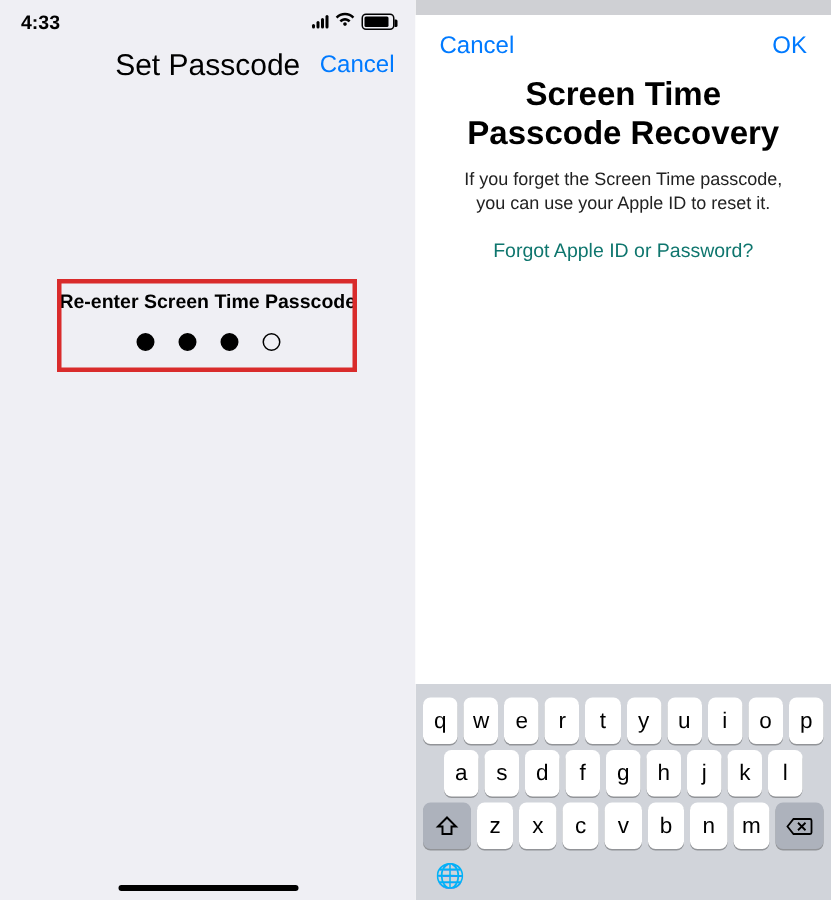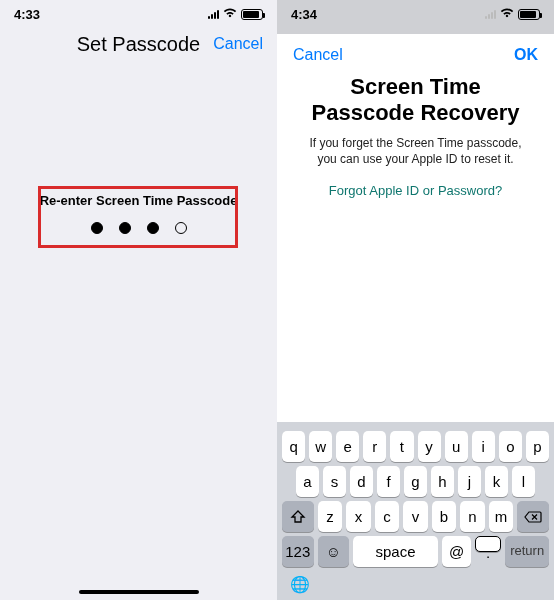--- a/index.html
+++ b/index.html
@@ -92,21 +92,21 @@
   .right .kb-gap { background:#cfd0d4; height:10px; }
   .sheet {
     background:#fff; border-radius:10px 10px 0 0;
     margin-top:0; padding-bottom:8px;
   }
   .sheet-nav {
     display:flex; justify-content:space-between;
     padding:12px 16px 4px;
   }
   .link { color:#007aff; font-size:16px; }
-  .ok { font-weight:700;margin-left:36px; }
+  .ok { font-weight:400;margin-left:36px; }
   .big-title {
     text-align:center; font-size:22px; font-weight:700;
     padding: 6px 16px 2px;
     line-height:1.2;
   }
   .subtext {
     text-align:center; font-size:12px; color:#222;
     padding: 6px 22px 10px;
     line-height:1.35;
   }
@@ -185,40 +185,20 @@
     <span class="dot filled"></span>
     <span class="dot filled"></span>
     <span class="dot"></span>
   </div>
   <div class="hl-red"></div>
 
   <div class="home-ind"></div>
 </div>
 
 <div class="pane right">
-  <div class="status">
-    <span class="time">4:34</span>
-    <span class="spacer"></span>
-    <span class="icons">
-      <span class="signal dim">
-          <span></span>
-          <span></span>
-          <span></span>
-          <span></span>
-        </span>
-      <span class="wifi">
-        <svg width="14" height="10" viewBox="0 0 14 10">
-            <path d="M7 9.2c.7 0 1.2-.6 1.2-1.2S7.7 6.8 7 6.8 5.8 7.3 5.8 8 6.3 9.2 7 9.2zM3.3 5.6l1.2 1.2C5.1 6.2 6 5.8 7 5.8s1.9.4 2.5 1l1.2-1.2C9.7 4.6 8.4 4 7 4S4.3 4.6 3.3 5.6zM.8 3.1L2 4.3C3.3 3 5.1 2.2 7 2.2s3.7.8 5 2.1l1.2-1.2C11.6 1.5 9.4.5 7 .5S2.4 1.5.8 3.1z" fill="#000"></path>
-          </svg>
-      </span>
-      <span class="battery">
-          <span class="fill"></span>
-        </span>
-    </span>
-  </div>
   <div class="kb-gap"></div>
 
   <div class="sheet">
     <div class="sheet-nav">
       <span class="link">Cancel</span>
       <span class="link ok">OK</span>
     </div>
     <div class="big-title">
       <div>Screen Time</div>
       <div>Passcode Recovery</div>
@@ -260,23 +240,15 @@
           </svg>
       </div>
       <span id="kb-row3-keys" style="display:contents"><div class="key">z</div><div class="key">x</div><div class="key">c</div><div class="key">v</div><div class="key">b</div><div class="key">n</div><div class="key">m</div></span>
       <div class="key mod">
         <svg width="18" height="12" viewBox="0 0 18 12">
             <path d="M5 1h11c.6 0 1 .4 1 1v8c0 .6-.4 1-1 1H5L1 6l4-5z" fill="none" stroke="#000" stroke-width="1.2"></path>
             <path d="M8 3.5l5 5M13 3.5l-5 5" stroke="#000" stroke-width="1.2"></path>
           </svg>
       </div>
     </div>
-    <div class="krow row4">
-      <div class="key mod">123</div>
-      <div class="key mod">☺</div>
-      <div class="key space">space</div>
-      <div class="key at">@</div>
-      <div class="key dot">.</div>
-      <div class="key ret">return</div>
-    </div>
     <div class="kb-globe">🌐</div>
   </div>
 </div>
 
 </body></html>

